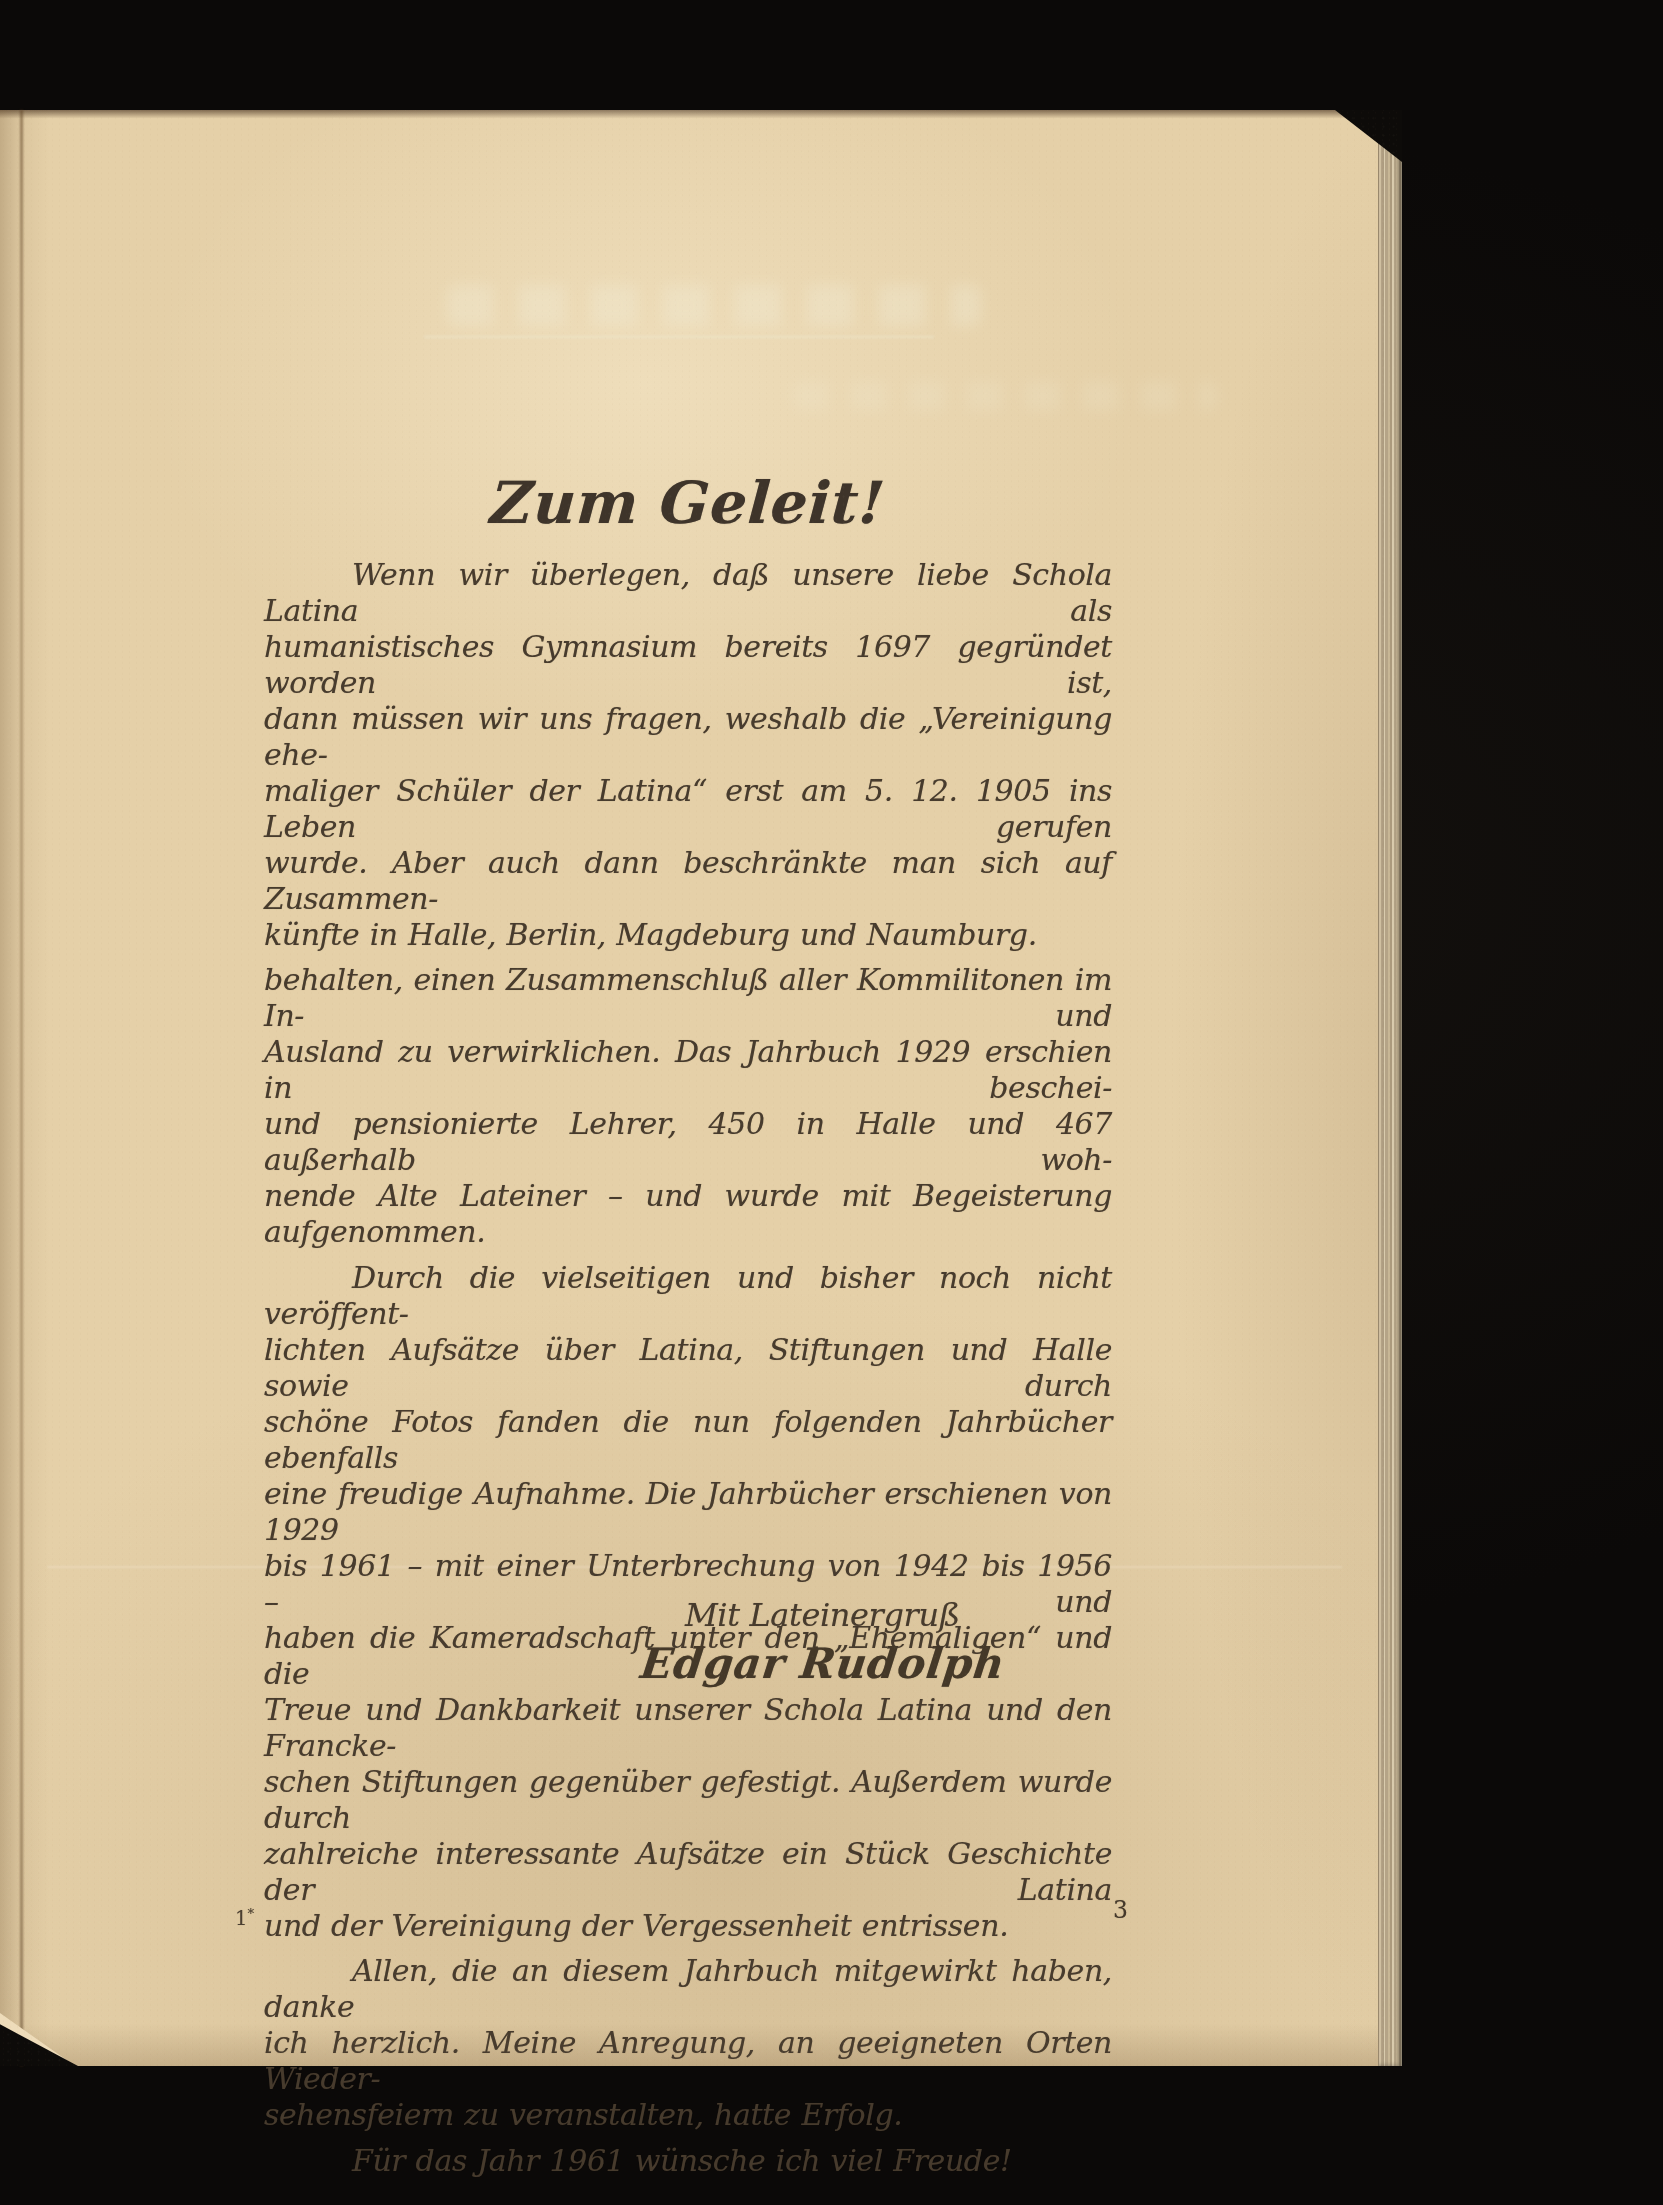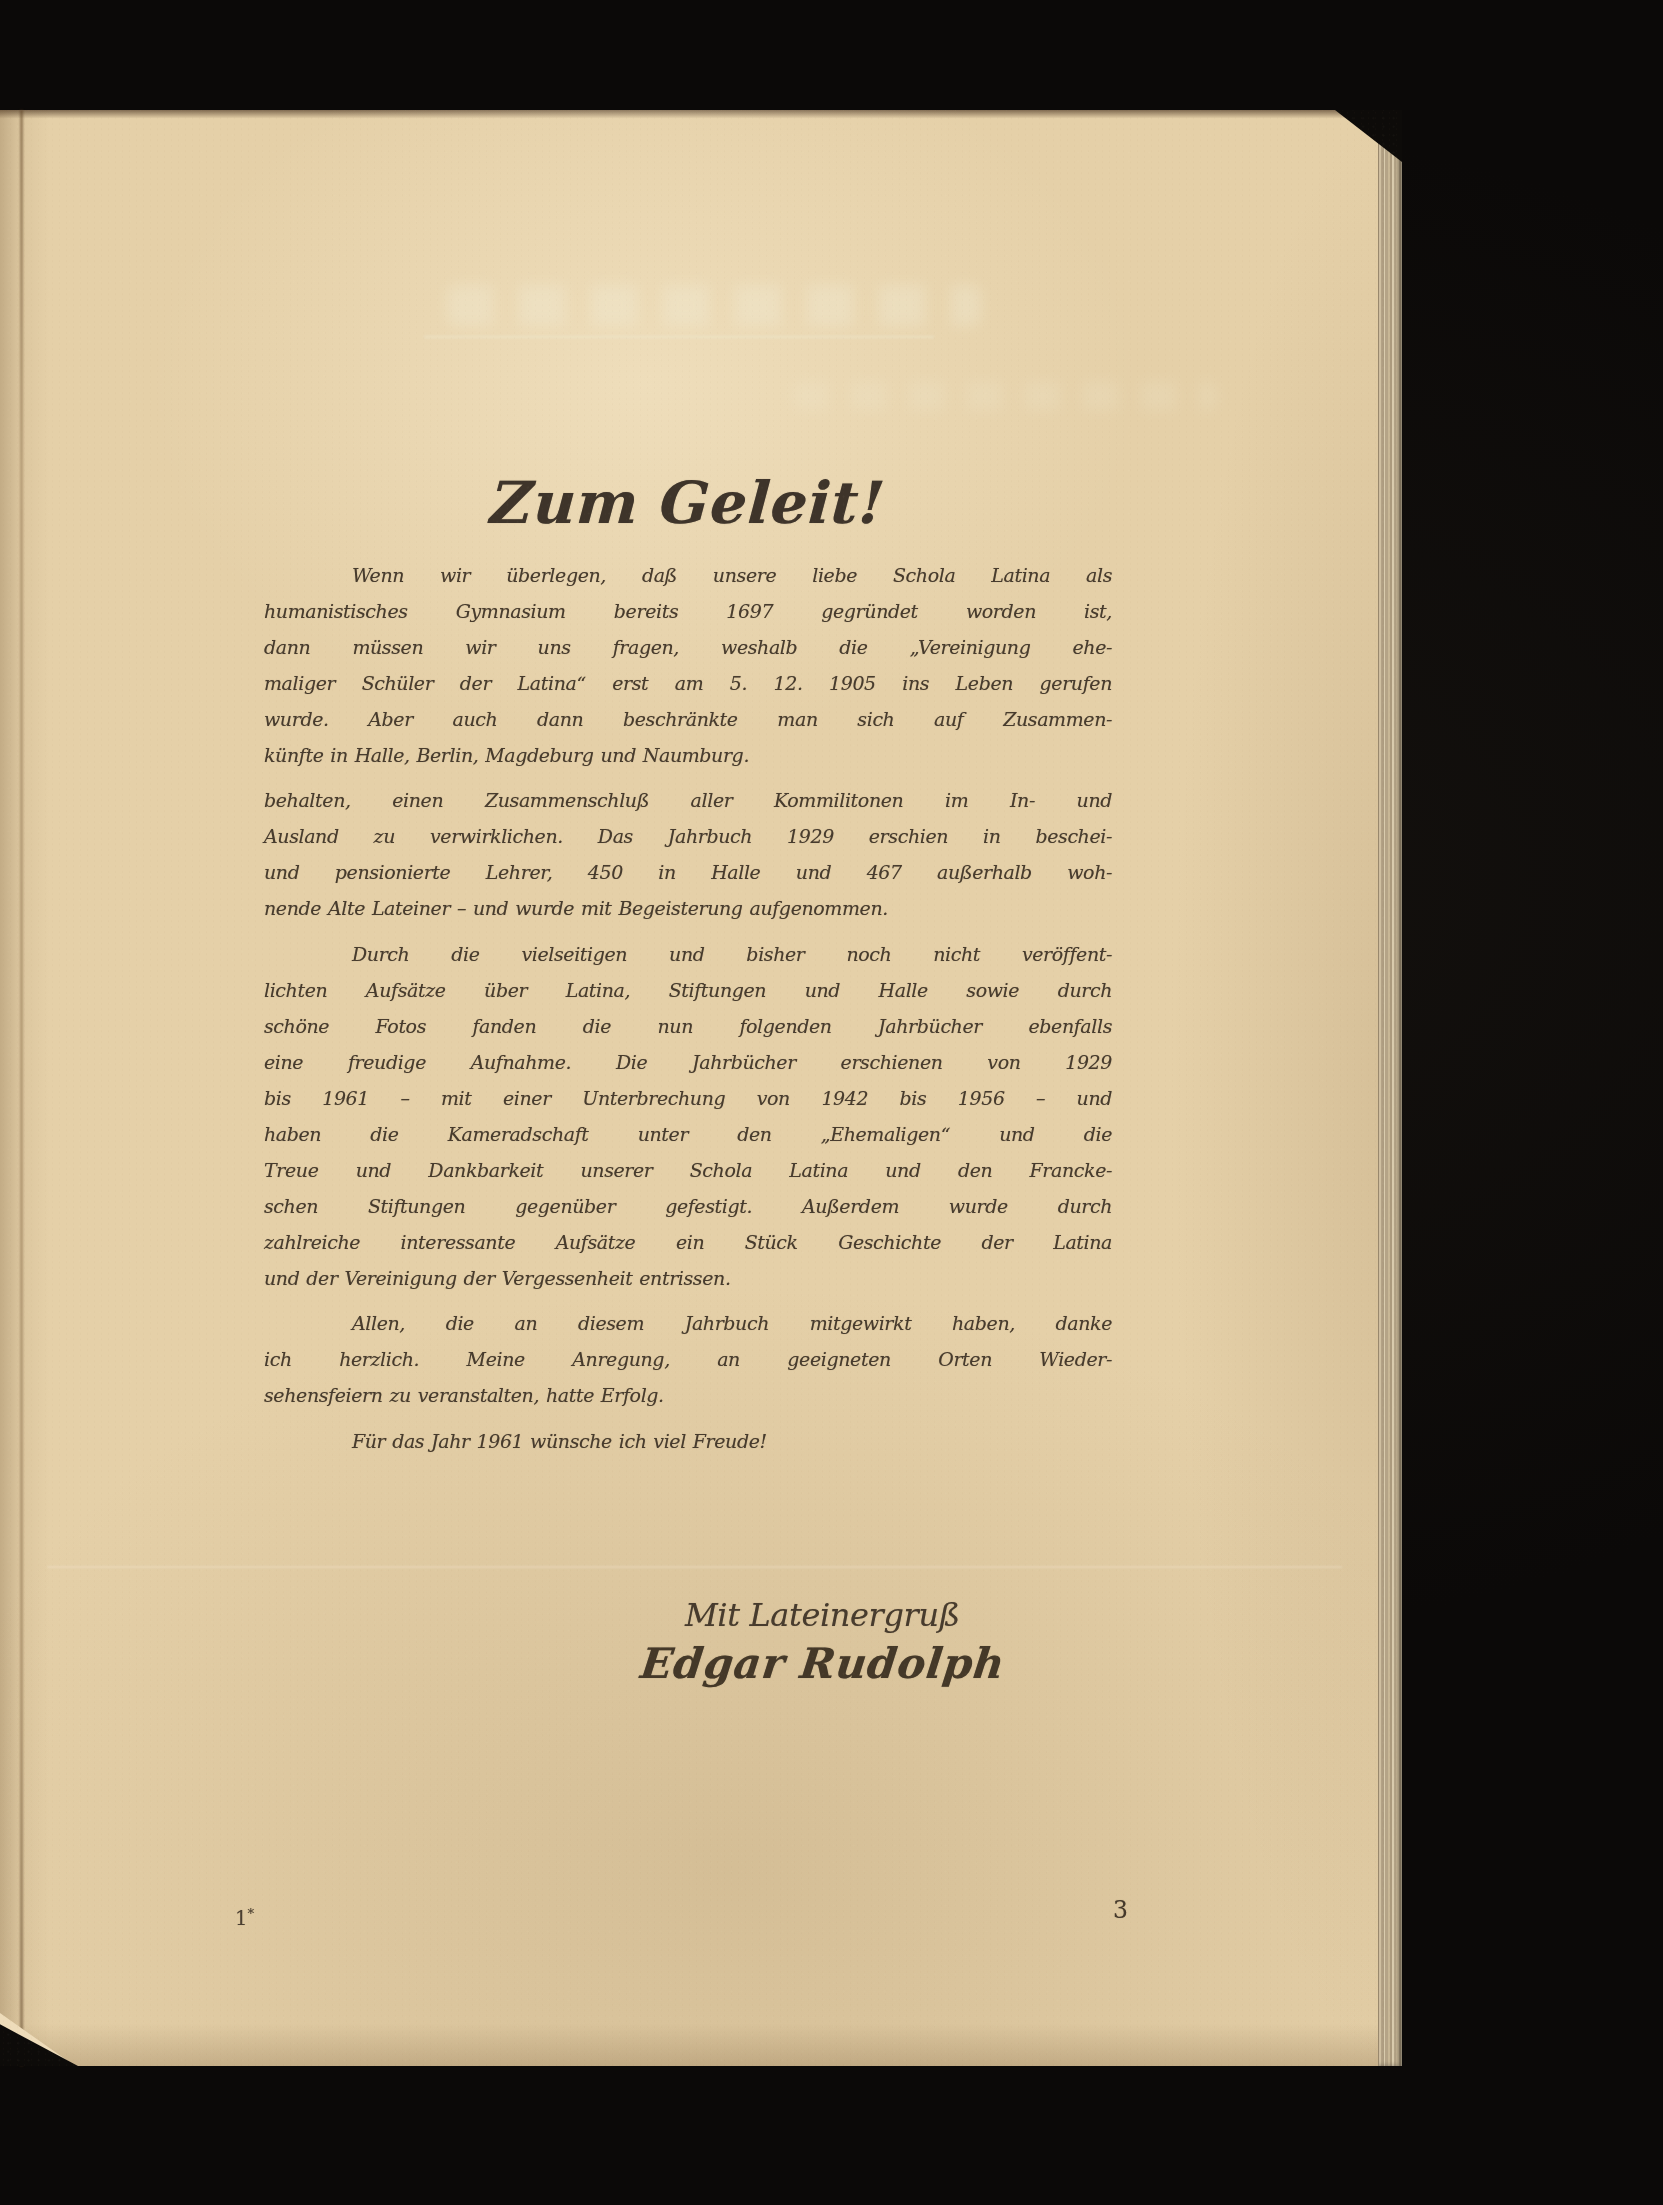--- a/index.html
+++ b/index.html
@@ -40,21 +40,21 @@
         background:repeating-linear-gradient(90deg, rgba(242,240,220,.55) 0 35px, rgba(242,240,220,0) 35px 58px);}
   .scan-streak{position:absolute;left:424px;top:226px;width:510px;height:2.4px;
         background:rgba(238,242,226,.4);filter:blur(1.6px);}
   .scan-line{position:absolute;left:47px;top:1456px;width:1295px;height:1.6px;
         background:rgba(250,242,225,.28);filter:blur(0.8px);}
   .content{position:absolute;left:264px;top:0;width:848px;height:100%;color:#473b2d;}
   .title{position:absolute;left:0;top:359px;width:100%;margin:0;text-align:center;
         font-size:58px;font-weight:bold;font-style:italic;letter-spacing:0.8px;color:#3e342a;
         text-shadow:0 0 0.8px rgba(62,52,42,.5);transform:skewX(-4deg);}
   .body-text{position:absolute;left:0;top:447px;width:100%;
-        font-style:italic;font-size:19px;line-height:36px;letter-spacing:-0.4px;word-spacing:1.2px;
+        font-style:italic;font-size:30px;line-height:36px;letter-spacing:-0.4px;word-spacing:1.2px;
         text-shadow:0 0 0.8px rgba(71,59,45,.45);}
   .para{margin:0 0 9.4px 0;}
   .line{text-align:justify;text-align-last:justify;white-space:normal;}
   .line.para-last{text-align-last:left;}
   .line.para-first{text-indent:88px;}
   .salutation{position:absolute;left:0;top:1466px;width:100%;font-style:italic;font-size:32px;
         letter-spacing:-0.4px;text-shadow:0 0 0.8px rgba(71,59,45,.45);margin-top:20px;}
   .salutation span{margin-left:421px;}
   .signature{position:absolute;left:0;top:1529px;width:100%;font-size:42px;font-weight:bold;
         font-style:italic;letter-spacing:0.8px;color:#443828;text-shadow:0 0 0.8px rgba(68,56,40,.5);}

